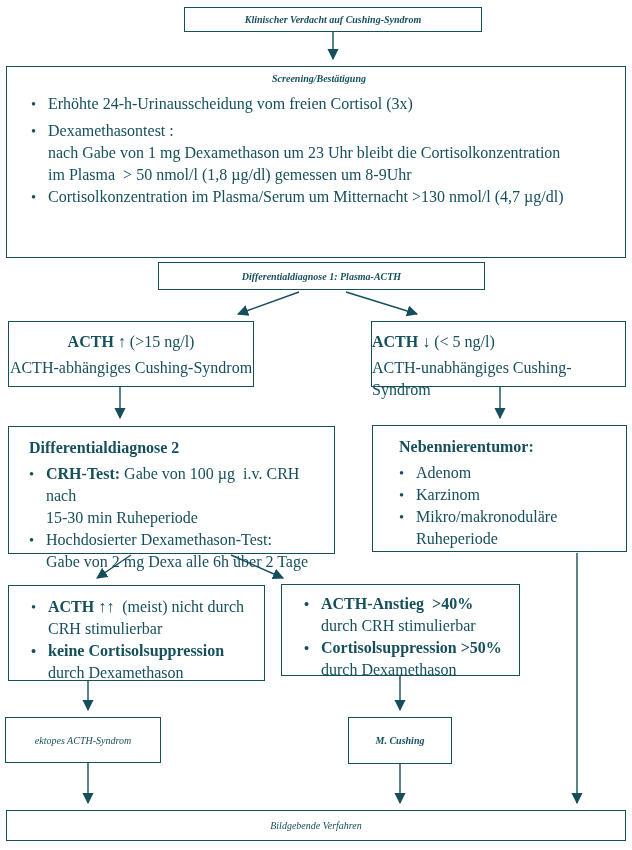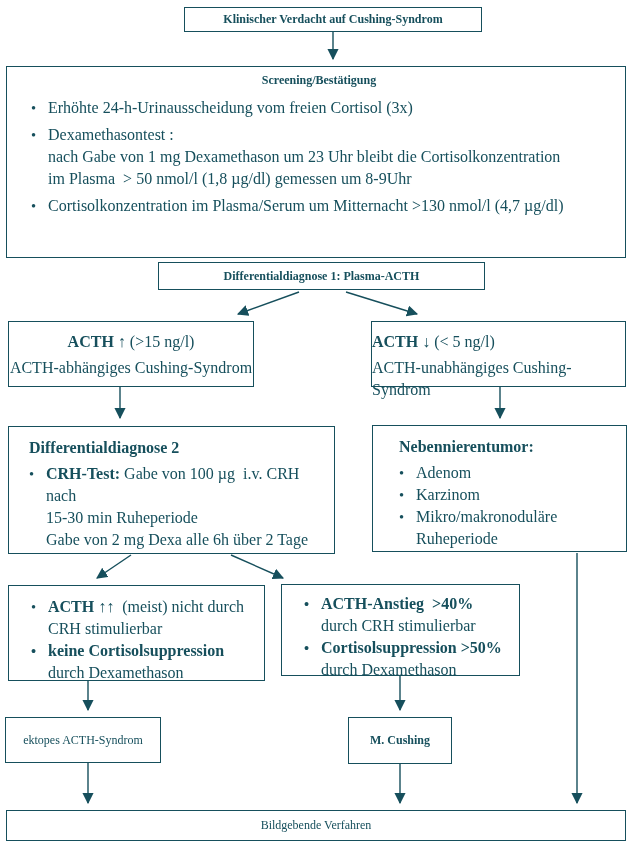--- a/index.html
+++ b/index.html
@@ -17,21 +17,21 @@
     box-sizing: border-box;
     border: 1.5px solid var(--ink);
     background: #fff;
   }
   .thin { border-width: 1px; }
   .center-label {
     display: flex; align-items: center; justify-content: center;
     text-align: center;
   }
   .b { font-weight: bold; }
-  .t15 { font-size: 12px; }
+  .t15 { font-size: 10px; font-style: italic; }
   .pre { white-space: pre-wrap; }
   .row { position: relative; line-height: 22px; font-size: 16px; white-space: pre-wrap; }
   .bullet-row { padding-left: 17px; }
   .bullet-row::before {
     content: "\2022";
     position: absolute; left: 0; top: 0;
     font-size: 14.5px;
   }
   .cont { padding-left: 17px; }
   svg.arrows { position:absolute; left:0; top:0; width:632px; height:850px; pointer-events:none; }
@@ -65,21 +65,21 @@
 
   <div class="box center-label b t15" style="left:184px; top:7px; width:298px; height:25px;">
     <span>Klinischer Verdacht auf Cushing-Syndrom</span>
   </div>
 
   <div class="box" style="left:6px; top:66px; width:620px; height:192px; padding:6px 18px 0 24px;">
     <div class="b t15" style="text-align:center; margin-bottom:9px;">Screening/Bestätigung</div>
     <div class="row bullet-row" style="margin-bottom:5px;">Erhöhte 24-h-Urinausscheidung vom freien Cortisol (3x)</div>
     <div class="row bullet-row">Dexamethasontest :</div>
     <div class="row cont">nach Gabe von 1 mg Dexamethason um 23 Uhr bleibt die Cortisolkonzentration</div>
-    <div class="row cont" style="margin-bottom:5px;">im Plasma  &gt; 50 nmol/l (1,8 µg/dl) gemessen um 8-9Uhr</div>
+    <div class="row cont" style="">im Plasma  &gt; 50 nmol/l (1,8 µg/dl) gemessen um 8-9Uhr</div>
     <div class="row bullet-row">Cortisolkonzentration im Plasma/Serum um Mitternacht &gt;130 nmol/l (4,7 µg/dl)</div>
   </div>
 
   <div class="box center-label b t15 thin" style="left:158px; top:262px; width:327px; height:28px;">
     <span>Differentialdiagnose 1: Plasma-ACTH</span>
   </div>
 
   <div class="box thin" style="left:8px; top:321px; width:246px; height:66px; text-align:center; padding-top:9px;">
     <div class="row"><span class="b">ACTH</span><span class="pre"> ↑ (&gt;15 ng/l)</span></div>
     <div class="row" style="margin-top:4px;">ACTH-abhängiges Cushing-Syndrom</div>
@@ -87,20 +87,21 @@
 
   <div class="box thin" style="left:371px; top:321px; width:255px; height:66px; text-align:left; padding-top:9px;">
     <div class="row"><span class="b">ACTH</span><span class="pre"> ↓ (&lt; 5 ng/l)</span></div>
     <div class="row" style="margin-top:4px;">ACTH-unabhängiges Cushing-Syndrom</div>
   </div>
 
   <div class="box thin" style="left:8px; top:426px; width:327px; height:128px; padding:10px 10px 0 20px;">
     <div class="row b" style="margin-bottom:4px;">Differentialdiagnose 2</div>
     <div class="row bullet-row"><span class="b">CRH-Test:</span><span class="pre"> Gabe von 100 µg  i.v. CRH nach</span></div>
     <div class="row cont">15-30 min Ruheperiode</div>
+    <div class="row bullet-row">Hochdosierter Dexamethason-Test:</div>
     <div class="row cont">Gabe von 2 mg Dexa alle 6h über 2 Tage</div>
   </div>
 
   <div class="box thin" style="left:372px; top:425px; width:255px; height:127px; padding:10px 6px 0 26px;">
     <div class="row b" style="margin-bottom:4px;">Nebennierentumor:</div>
     <div class="row bullet-row">Adenom</div>
     <div class="row bullet-row">Karzinom</div>
     <div class="row bullet-row">Mikro/makronoduläre Ruheperiode</div>
   </div>
 

